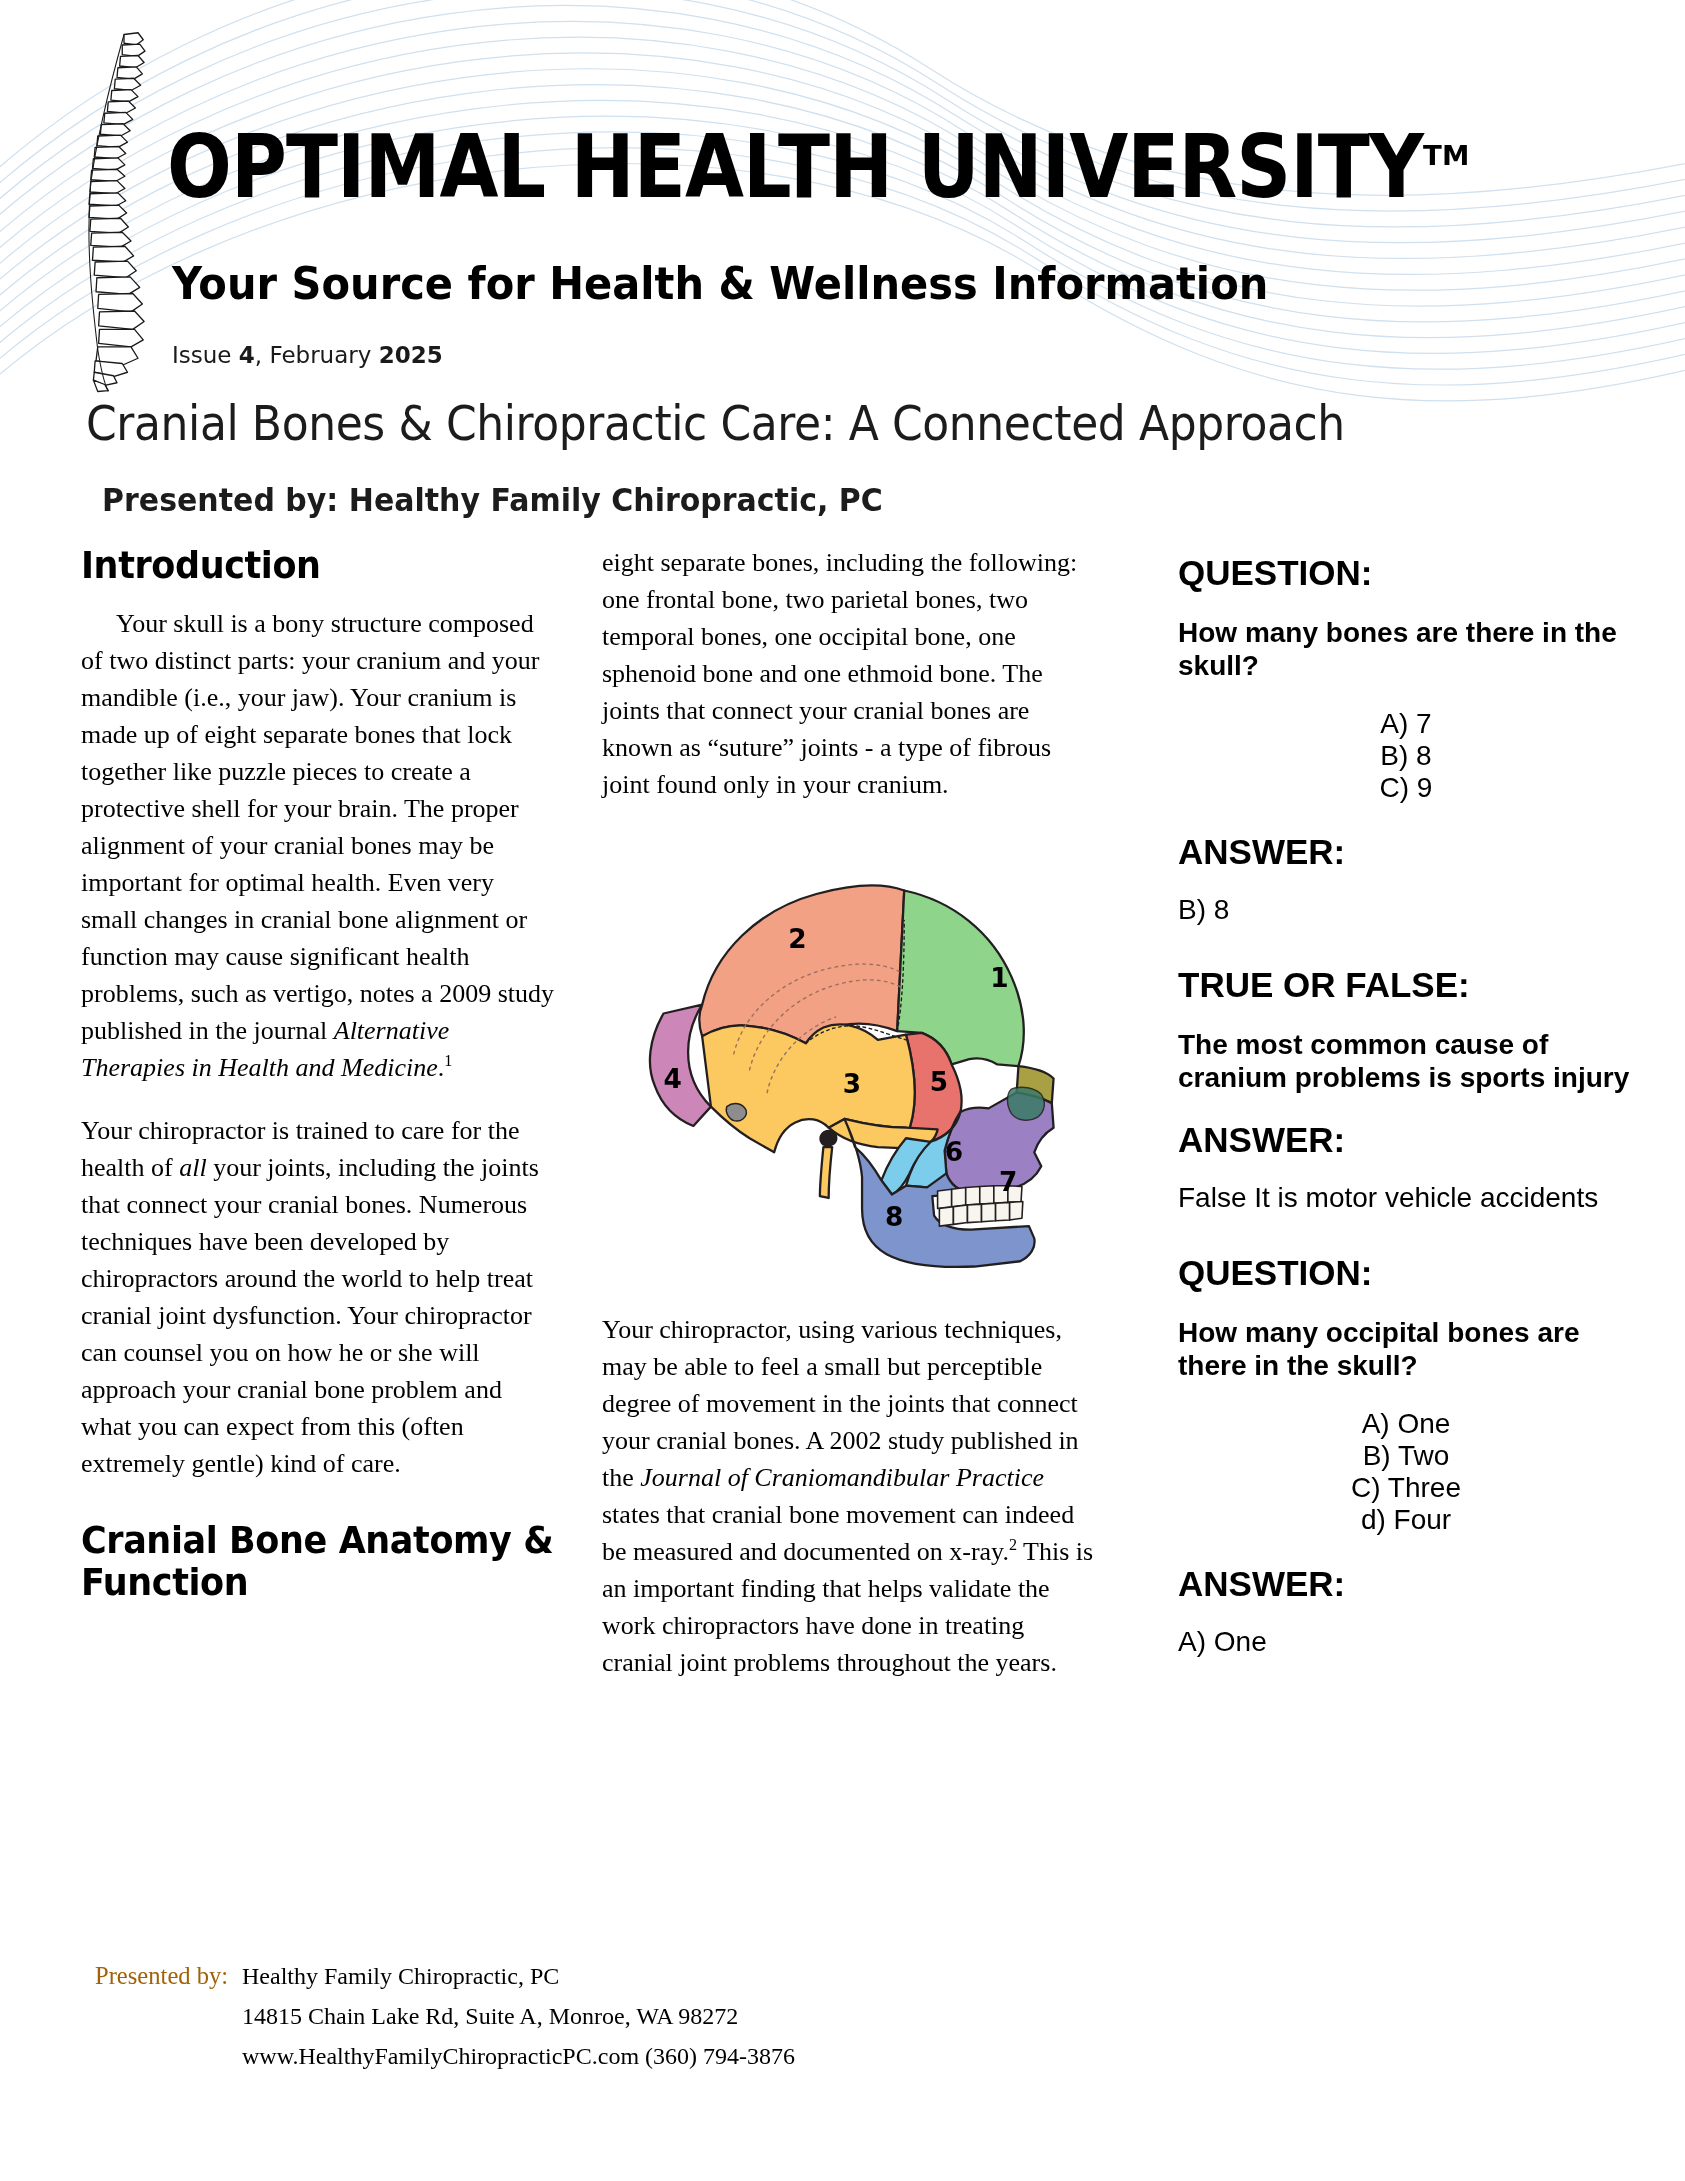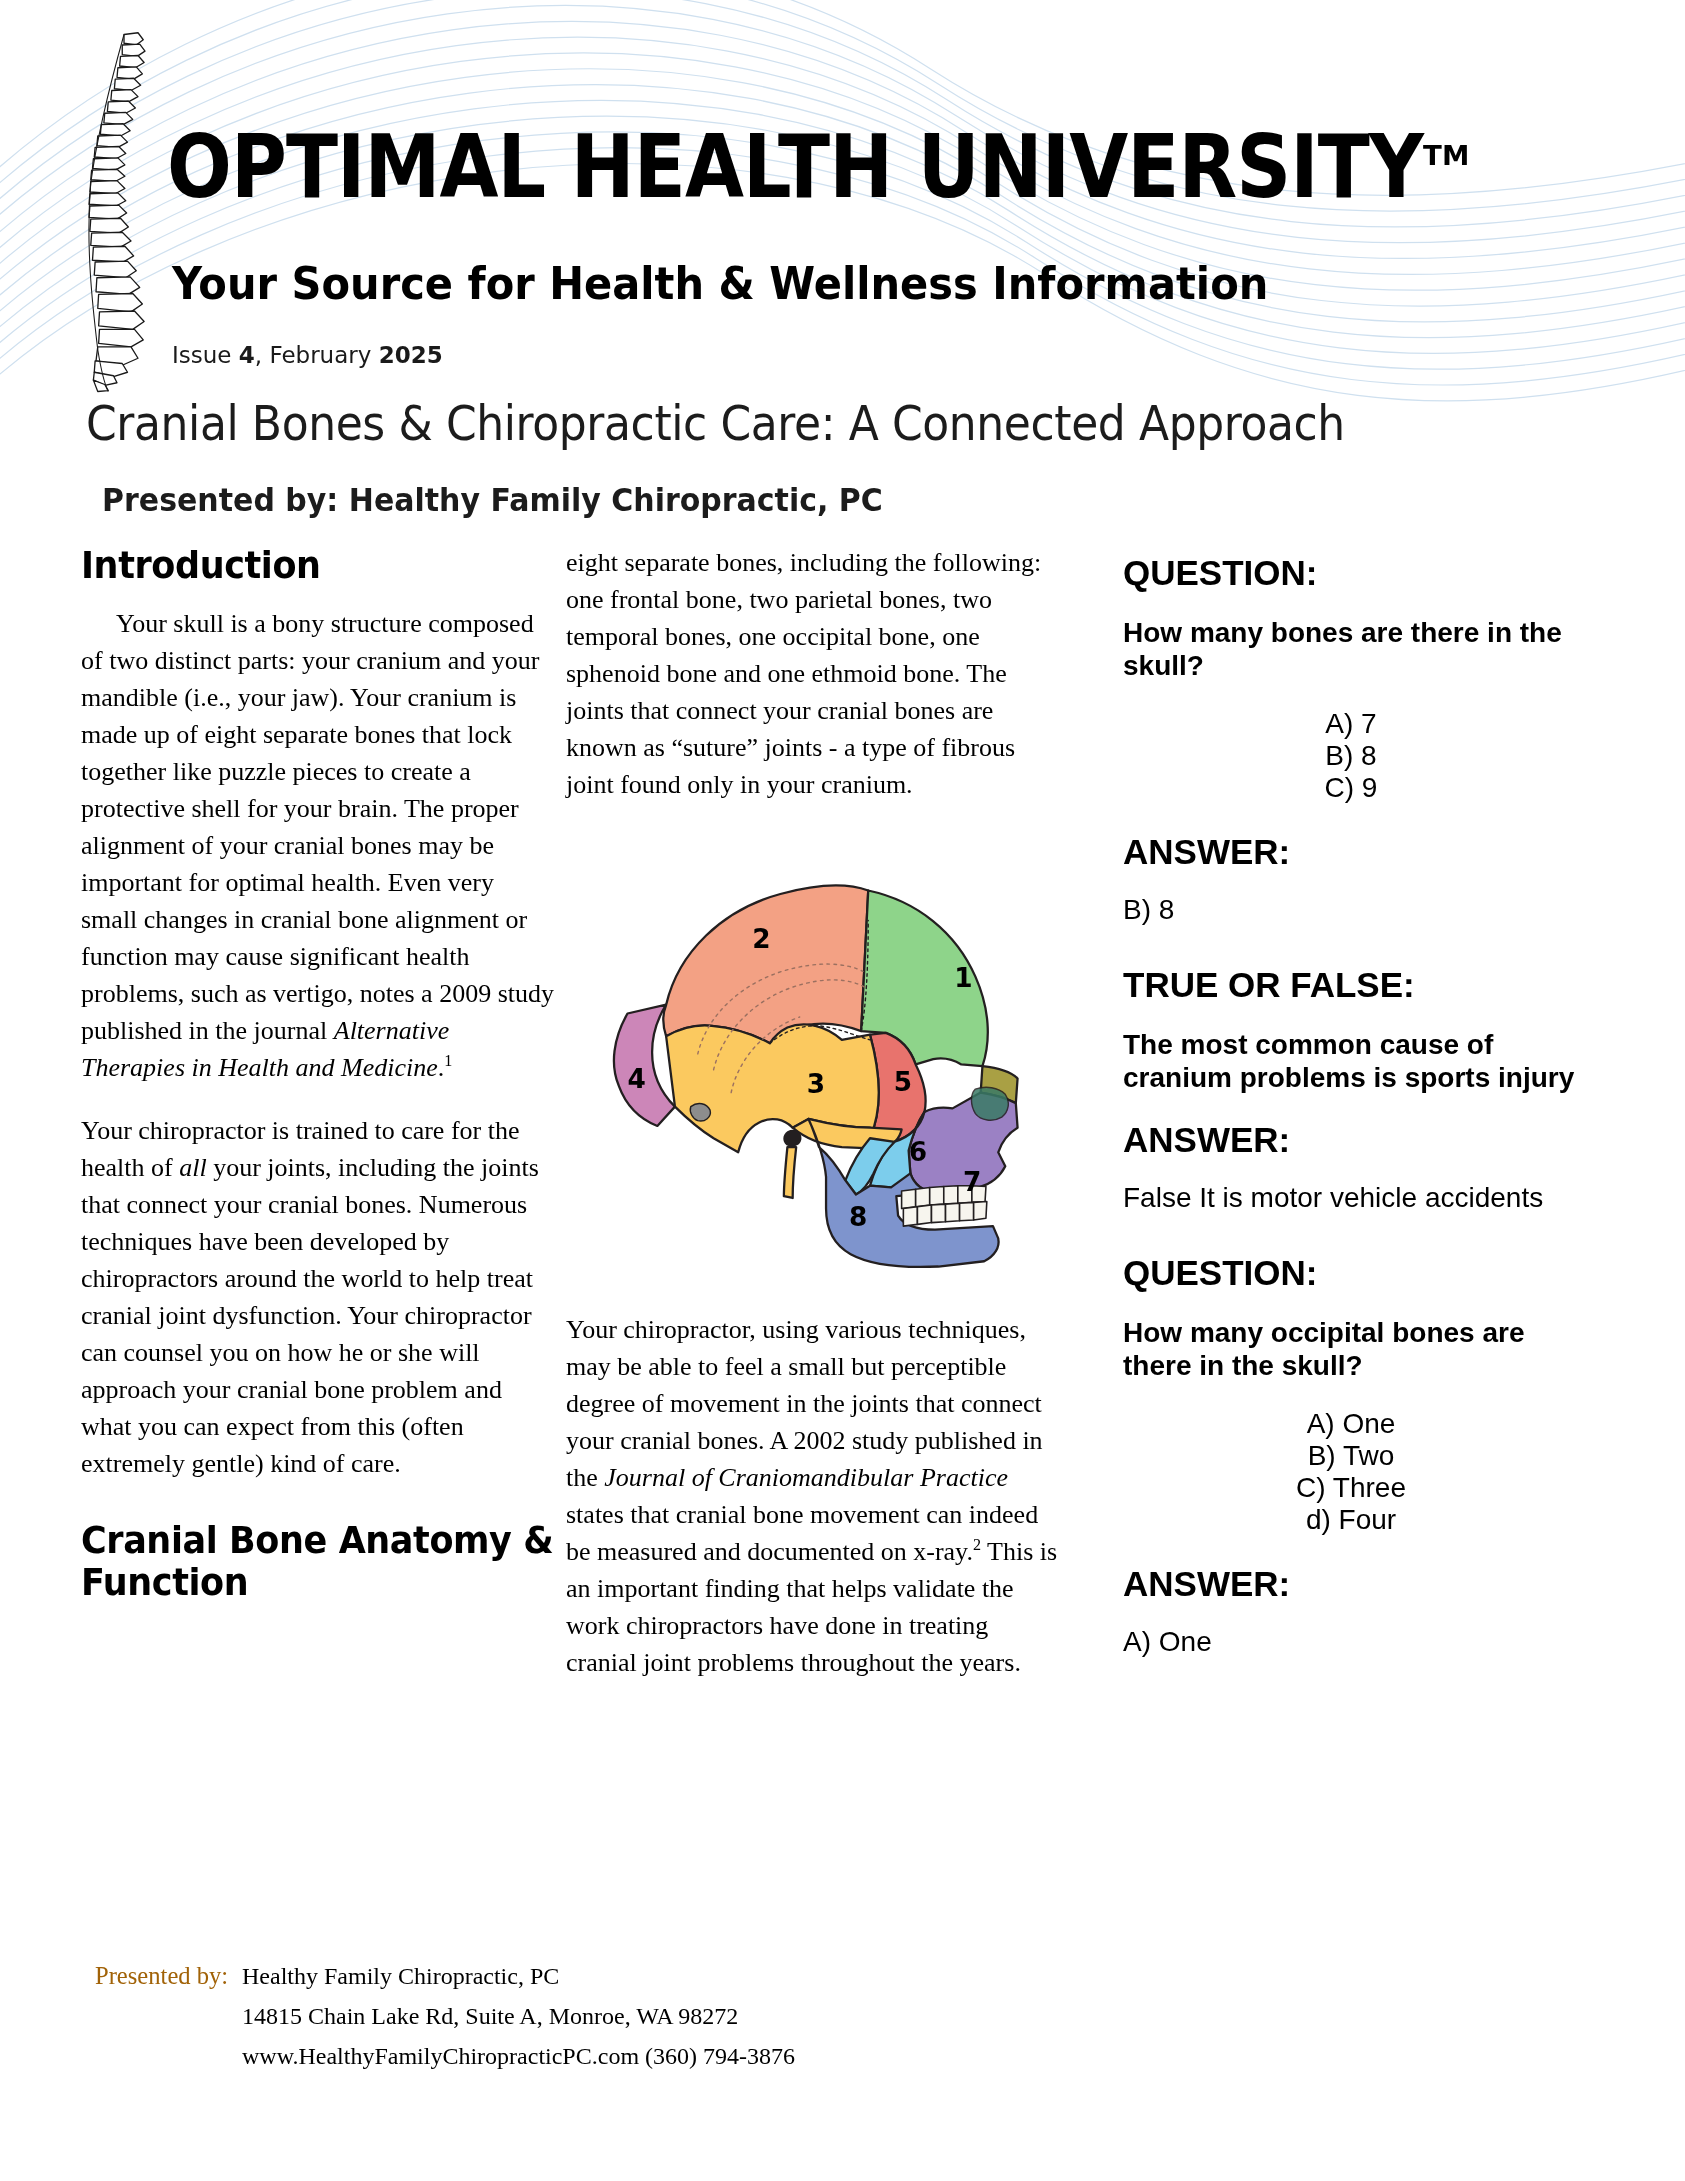--- a/index.html
+++ b/index.html
@@ -44,22 +44,22 @@
   .presented-head{
     position:absolute;left:102px;top:481px;width:1229px;
     font-family:"DejaVu Sans", sans-serif;font-weight:bold;
     font-size:30px;line-height:35px;color:#1c1c1c;
     transform:scaleY(1.08);transform-origin:left top;
   }
 
   
   .col{position:absolute;}
   #col1{left:81px;top:544px;width:474px;}
-  #col2{left:566px;top:544px;width:492px;}
-  #col3{left:1123px;top:553px;width:456px;}
+  #col2{left:602px;top:544px;width:492px;}
+  #col3{left:1178px;top:553px;width:456px;}
 
   h2.sec{
     font-family:"DejaVu Sans", sans-serif;font-weight:bold;
     font-size:35px;line-height:40px;margin:0 0 21px 0;color:#000;
     letter-spacing:-0.4px;
     transform:scaleY(1.06);transform-origin:left top;
   }
   h2.sec2{margin-top:37px;}
   p.body{
     font-family:"Liberation Serif", serif;

